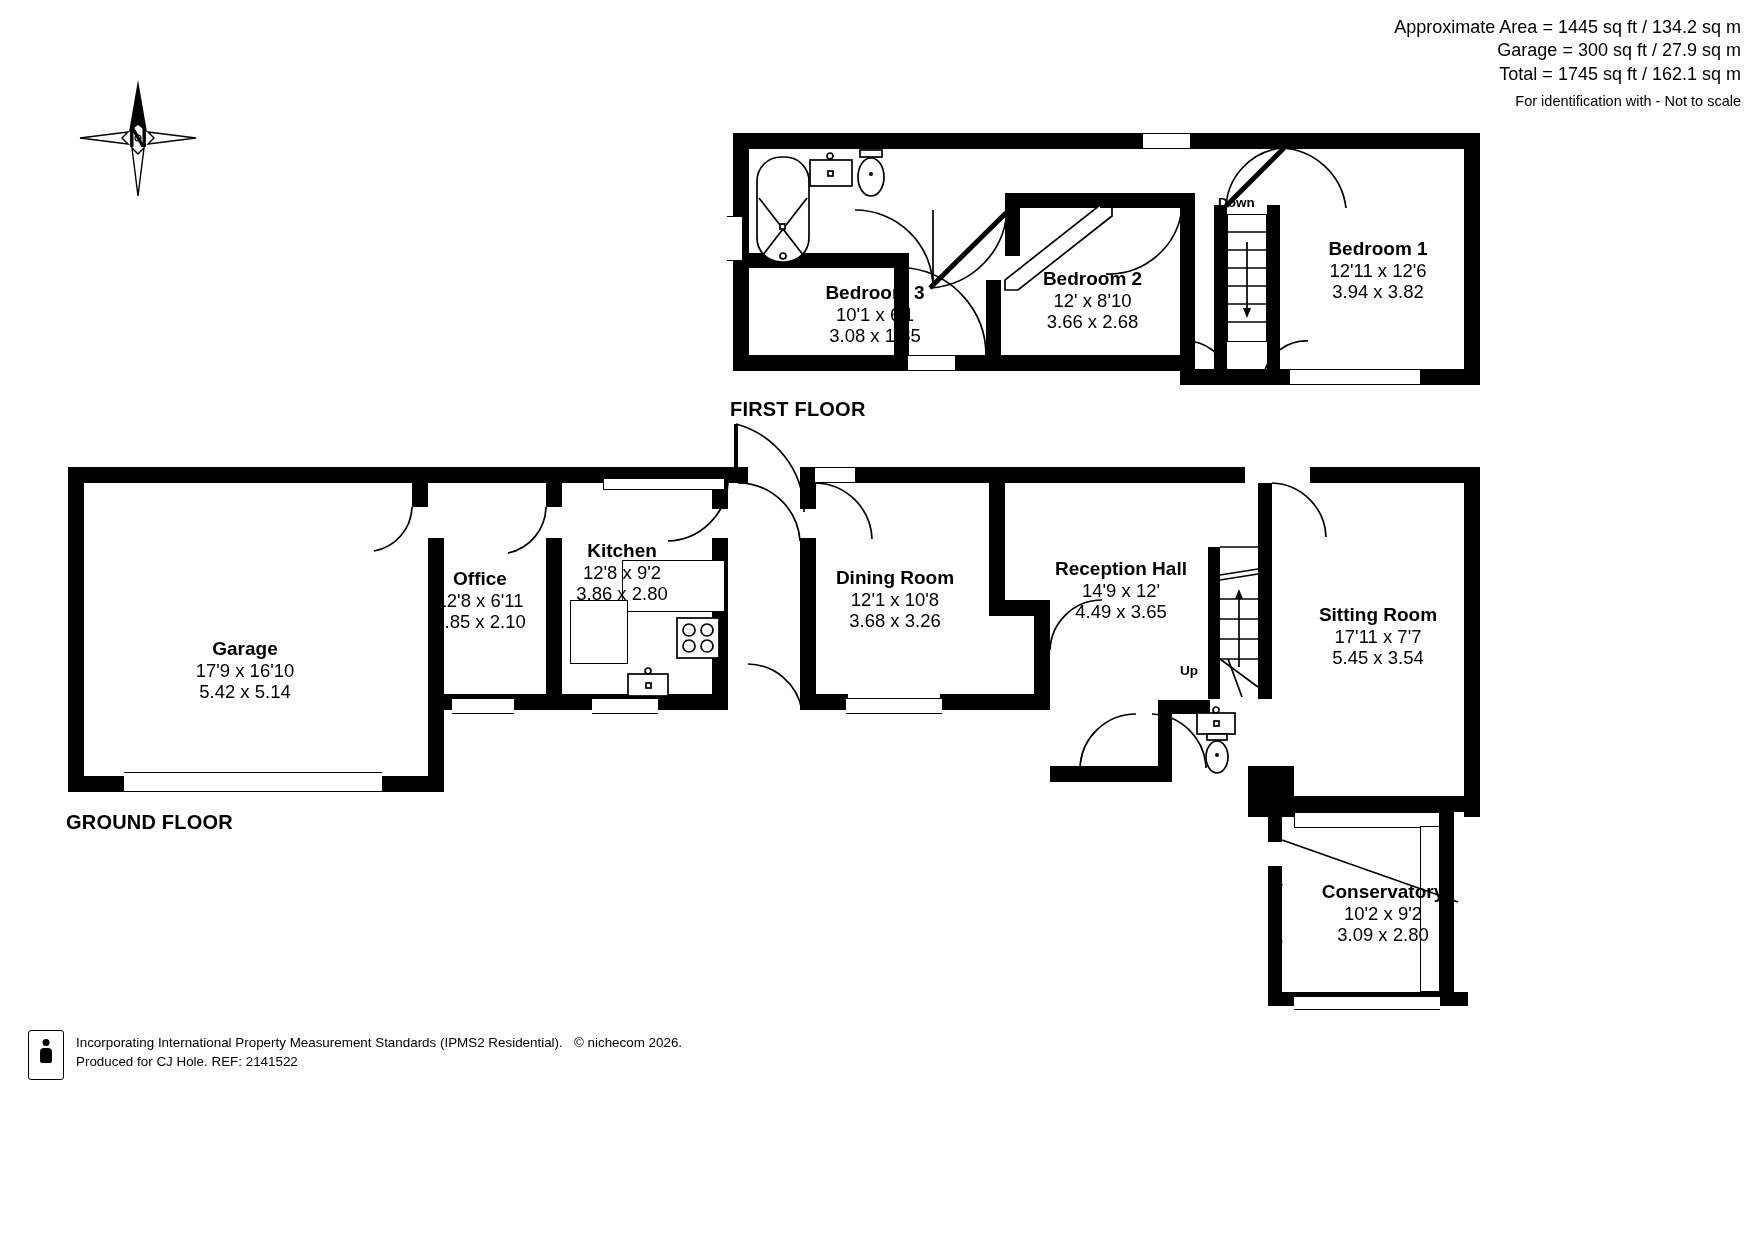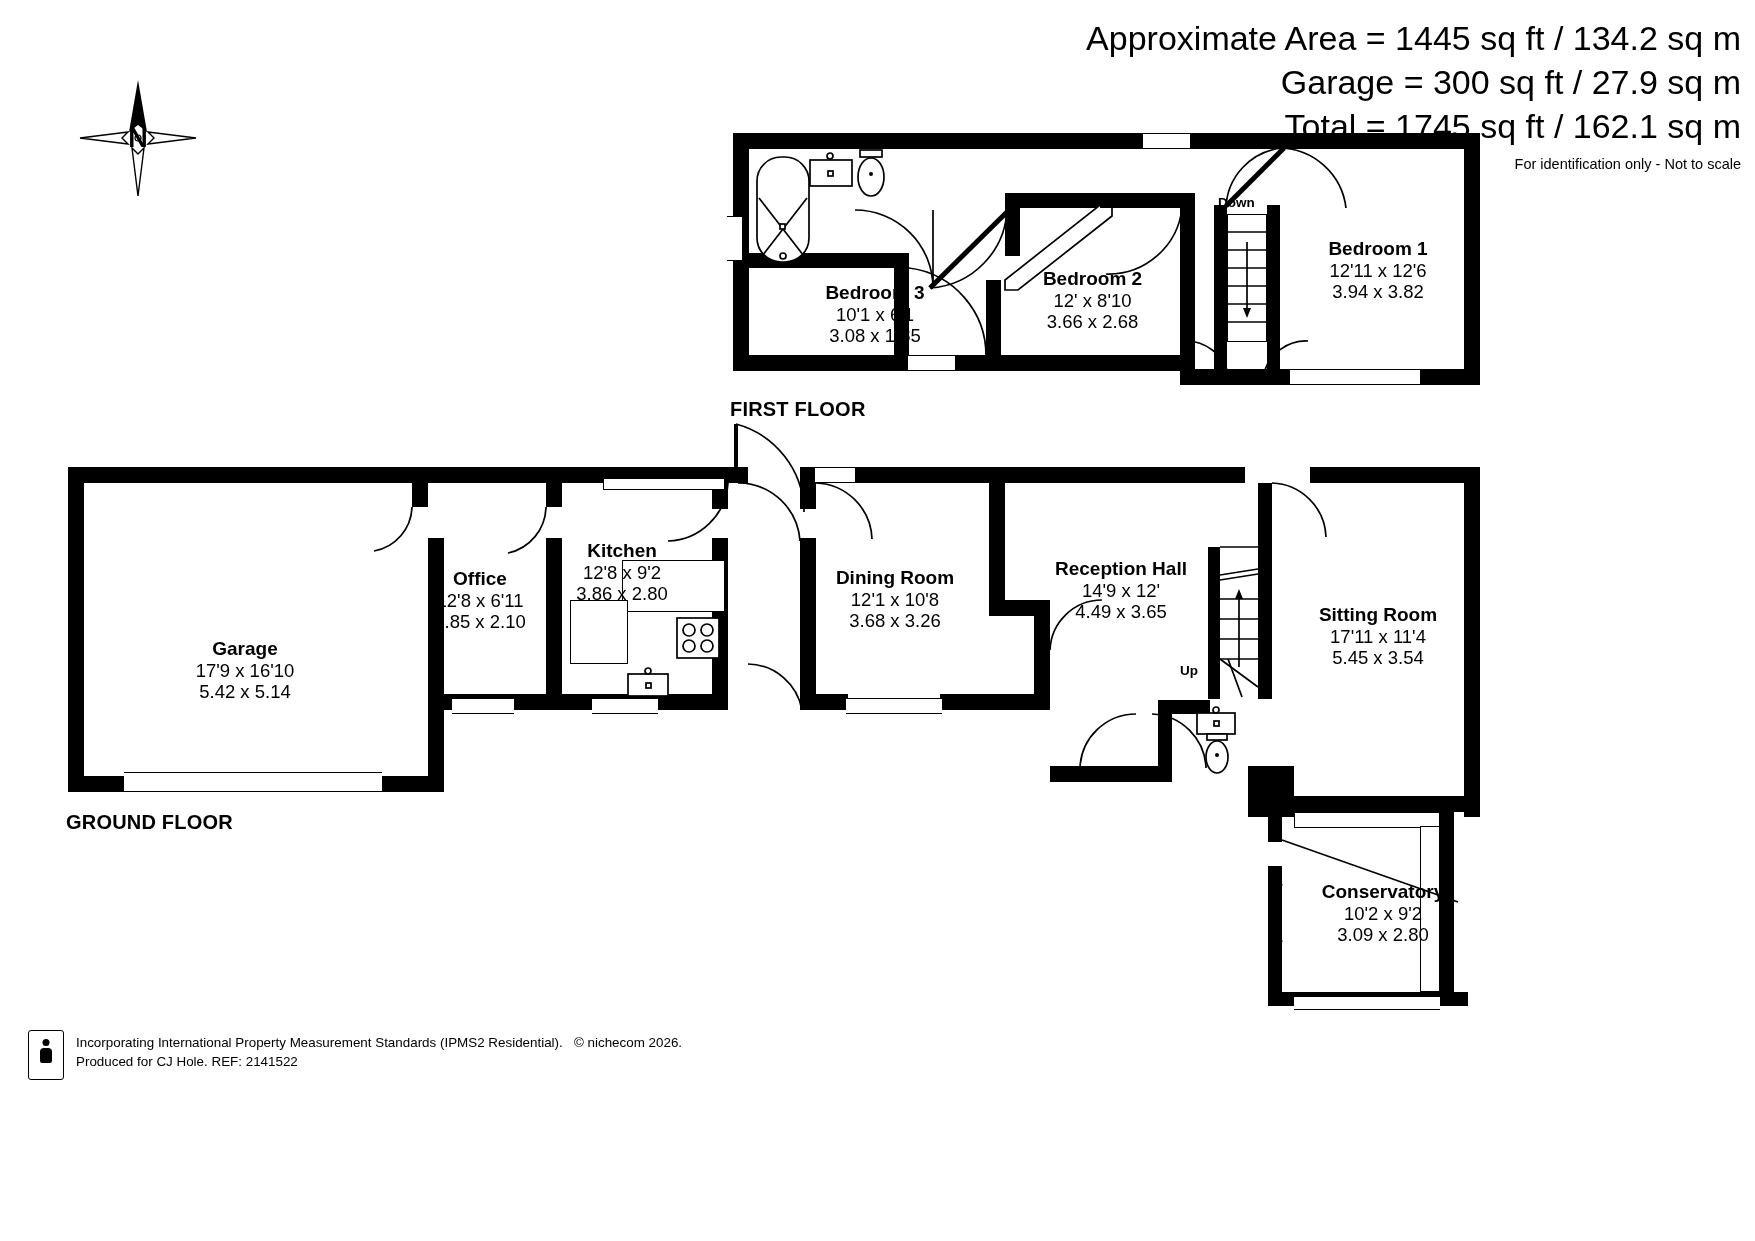--- a/index.html
+++ b/index.html
@@ -1,21 +1,21 @@
 <!DOCTYPE html>
 <html><head>
 <meta charset="utf-8">
 <style>
   html,body{margin:0;padding:0;background:#fff;}
   body{width:1755px;height:1241px;position:relative;font-family:"Liberation Sans",sans-serif;color:#000;overflow:hidden;}
   #stage{position:absolute;inset:0;}
 
   
   .hdr{position:absolute;right:14px;top:16px;text-align:right;line-height:1.30;}
-  .hdr div{font-size:34px;white-space:nowrap;}
+  .hdr div{font-size:18px;white-space:nowrap;}
   .hdr .small{font-size:14.5px;margin-top:6px;}
 
   
   .floor-cap{position:absolute;font-size:20px;font-weight:bold;letter-spacing:.2px;white-space:nowrap;}
 
   
   .room{position:absolute;text-align:center;white-space:nowrap;line-height:1.16;}
   .room .nm{font-size:19px;font-weight:bold;}
   .room .d1,.room .d2{font-size:18.5px;}
 
@@ -45,21 +45,21 @@
 </style>
 </head>
 <body>
 
 <div id="stage">
 
   <div class="hdr">
     <div>Approximate Area = 1445 sq ft / 134.2 sq m</div>
     <div>Garage = 300 sq ft / 27.9 sq m</div>
     <div>Total = 1745 sq ft / 162.1 sq m</div>
-    <div class="small">For identification only - Not to scale</div>
+    <div class="small">For identification with - Not to scale</div>
   </div>
 
   <div id="compass">
     <svg width="120" height="120" viewBox="0 0 120 120">
       <polygon points="60,2 69,54 60,47 51,54" fill="#000"></polygon>
       <polygon points="60,118 66,70 60,76 54,70" fill="#fff" stroke="#000" stroke-width="1.4"></polygon>
       <polygon points="2,60 50,54 44,60 50,66" fill="#fff" stroke="#000" stroke-width="1.4"></polygon>
       <polygon points="118,60 70,54 76,60 70,66" fill="#fff" stroke="#000" stroke-width="1.4"></polygon>
       <circle cx="60" cy="60" r="3" fill="#fff" stroke="#000" stroke-width="1.2"></circle>
     </svg>
@@ -329,21 +329,21 @@
     <div class="d1">12'1 x 10'8</div>
     <div class="d2">3.68 x 3.26</div>
   </div>
   <div class="room" style="left:1026px;top:558px;width:190px;">
     <div class="nm">Reception Hall</div>
     <div class="d1">14'9 x 12'</div>
     <div class="d2">4.49 x 3.65</div>
   </div>
   <div class="room" style="left:1285px;top:604px;width:186px;">
     <div class="nm">Sitting Room</div>
-    <div class="d1">17'11 x 11'4</div>
+    <div class="d1">17'11 x 7'7</div>
     <div class="d2">5.45 x 3.54</div>
   </div>
   <div class="room" style="left:1290px;top:881px;width:186px;">
     <div class="nm">Conservatory</div>
     <div class="d1">10'2 x 9'2</div>
     <div class="d2">3.09 x 2.80</div>
   </div>
 
   <div id="footer">
     <div id="rics">

